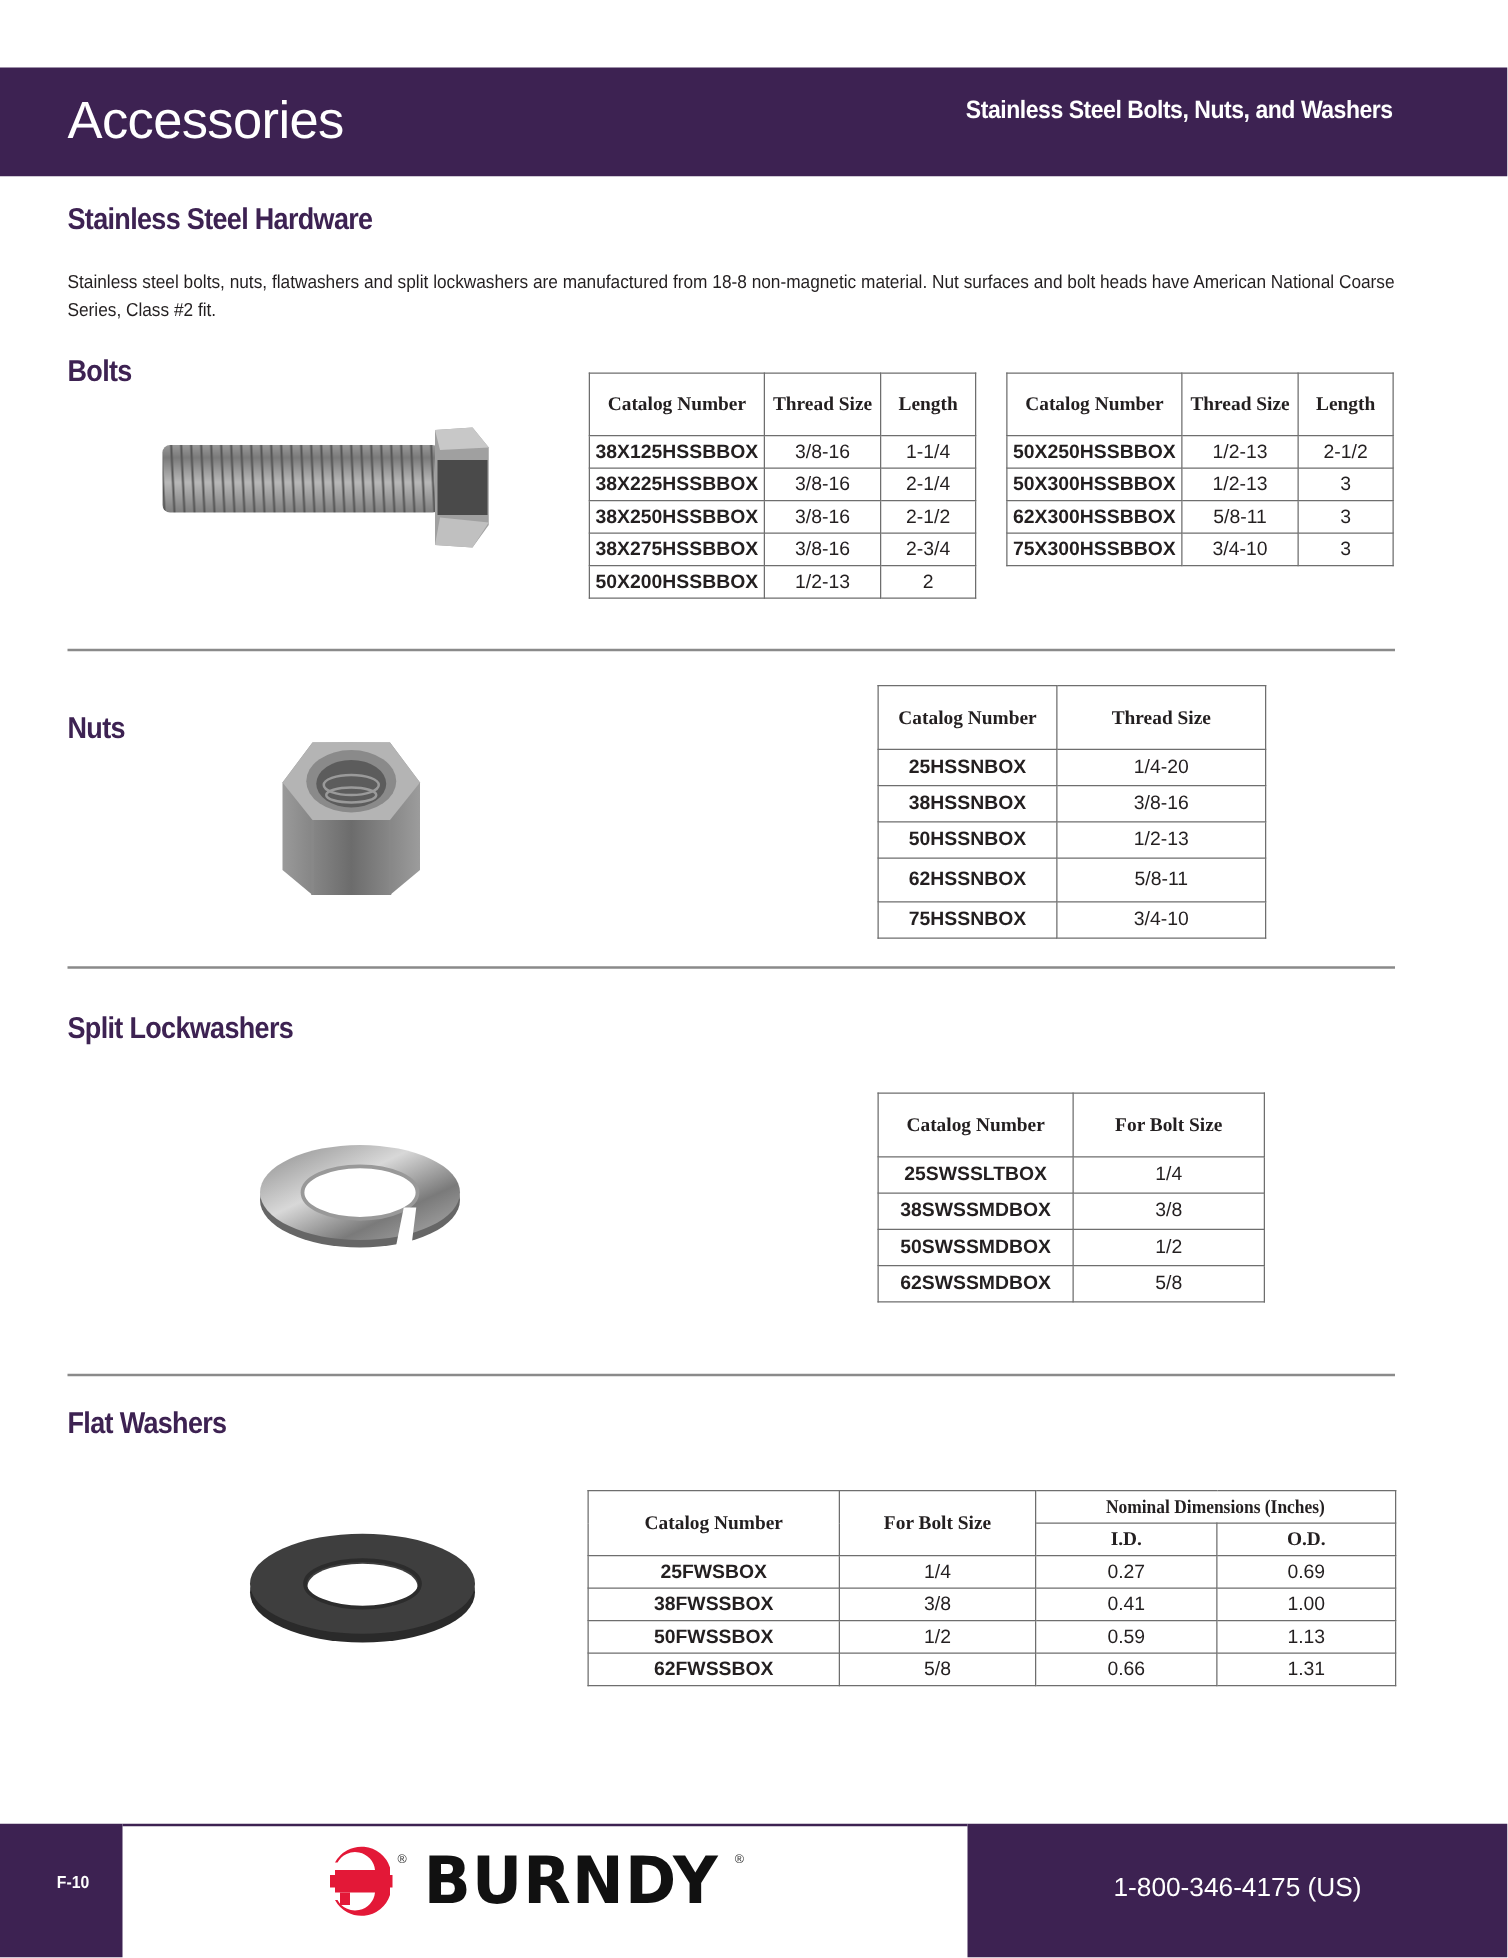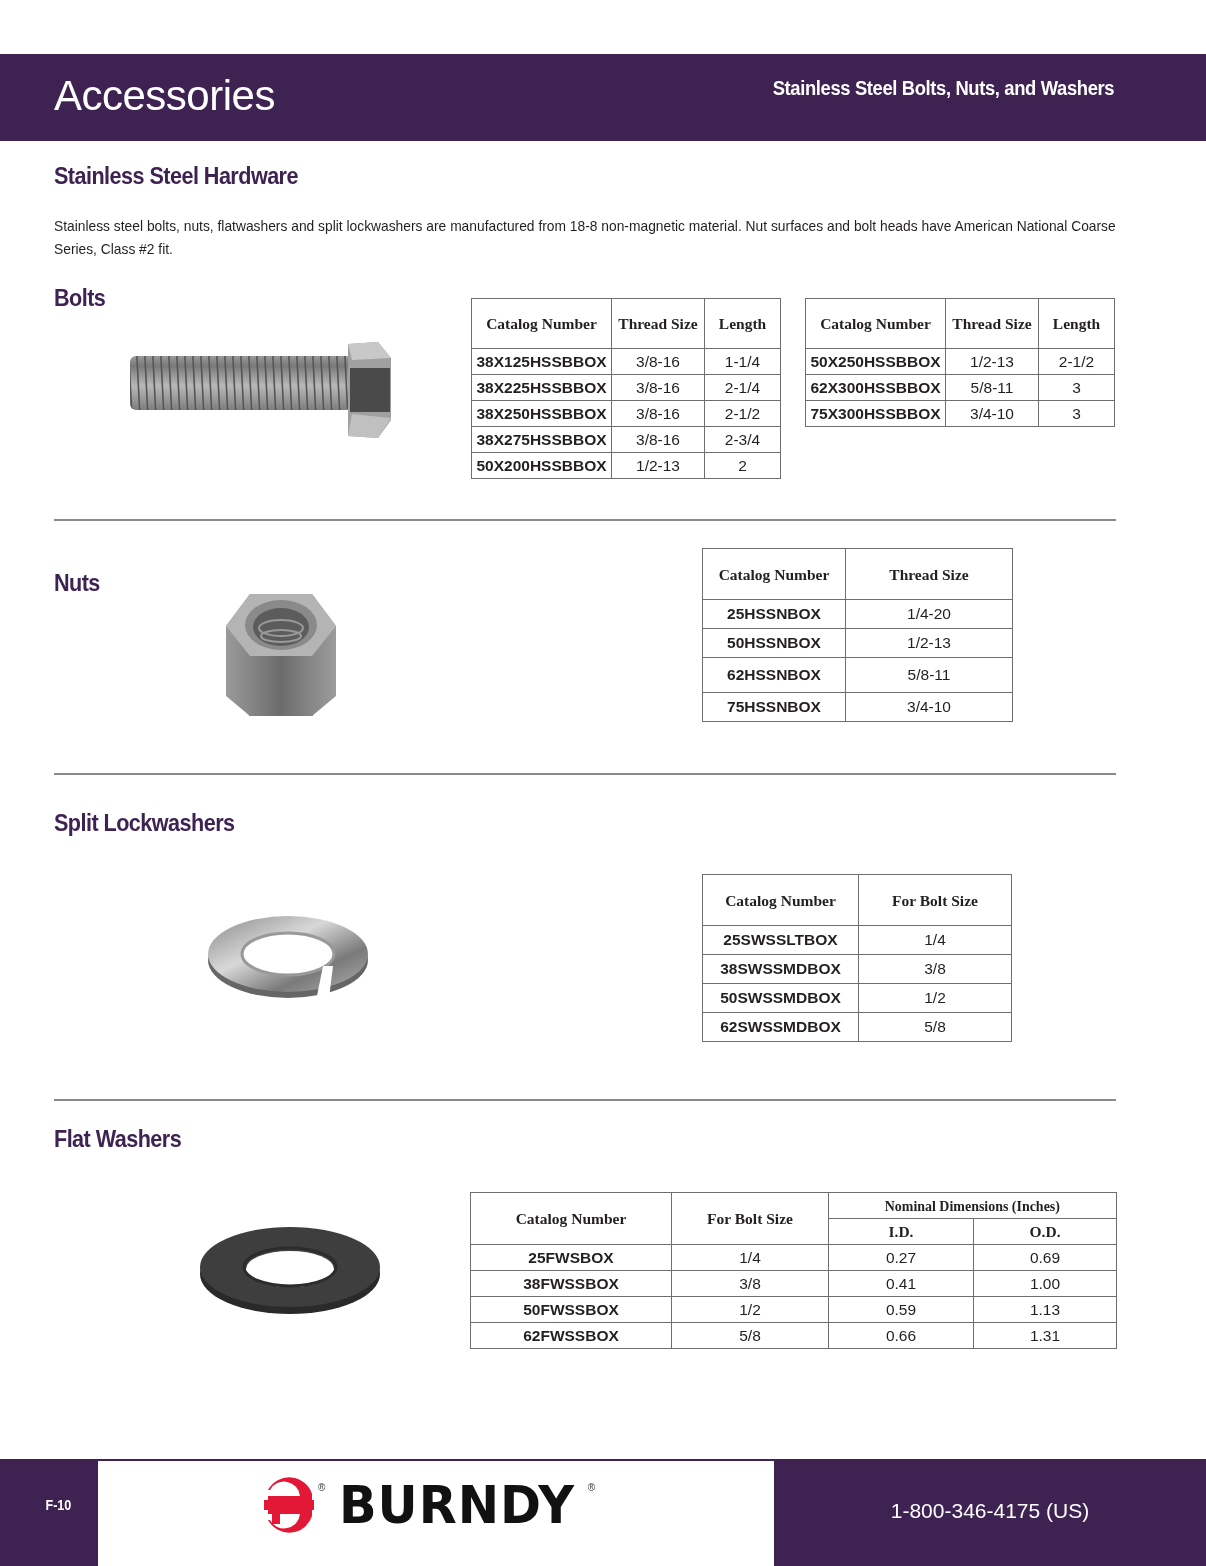--- a/index.html
+++ b/index.html
@@ -109,20 +109,25 @@
       <th style="width:76px;">Length</th>
     </tr>
   </thead>
   <tbody>
     <tr style="height:26px;">
         <td class="cat">50X250HSSBBOX</td>
         <td>1/2-13</td>
         <td>2-1/2</td>
       </tr>
     <tr style="height:26px;">
+        <td class="cat">50X300HSSBBOX</td>
+        <td>1/2-13</td>
+        <td>3</td>
+      </tr>
+    <tr style="height:26px;">
         <td class="cat">62X300HSSBBOX</td>
         <td>5/8-11</td>
         <td>3</td>
       </tr>
     <tr style="height:26px;margin-left:14px;">
         <td class="cat">75X300HSSBBOX</td>
         <td>3/4-10</td>
         <td>3</td>
       </tr>
   </tbody>
@@ -155,20 +160,24 @@
       <th style="width:143px;">Catalog Number</th>
       <th style="width:167px;">Thread Size</th>
     </tr>
   </thead>
   <tbody>
     <tr style="height:29px;">
         <td class="cat">25HSSNBOX</td>
         <td>1/4-20</td>
       </tr>
     <tr style="height:29px;">
+        <td class="cat">38HSSNBOX</td>
+        <td>3/8-16</td>
+      </tr>
+    <tr style="height:29px;">
         <td class="cat">50HSSNBOX</td>
         <td>1/2-13</td>
       </tr>
     <tr style="height:35px;padding-left:40px;">
         <td class="cat">62HSSNBOX</td>
         <td>5/8-11</td>
       </tr>
     <tr style="height:29px;margin-top:21px;">
         <td class="cat">75HSSNBOX</td>
         <td>3/4-10</td>

